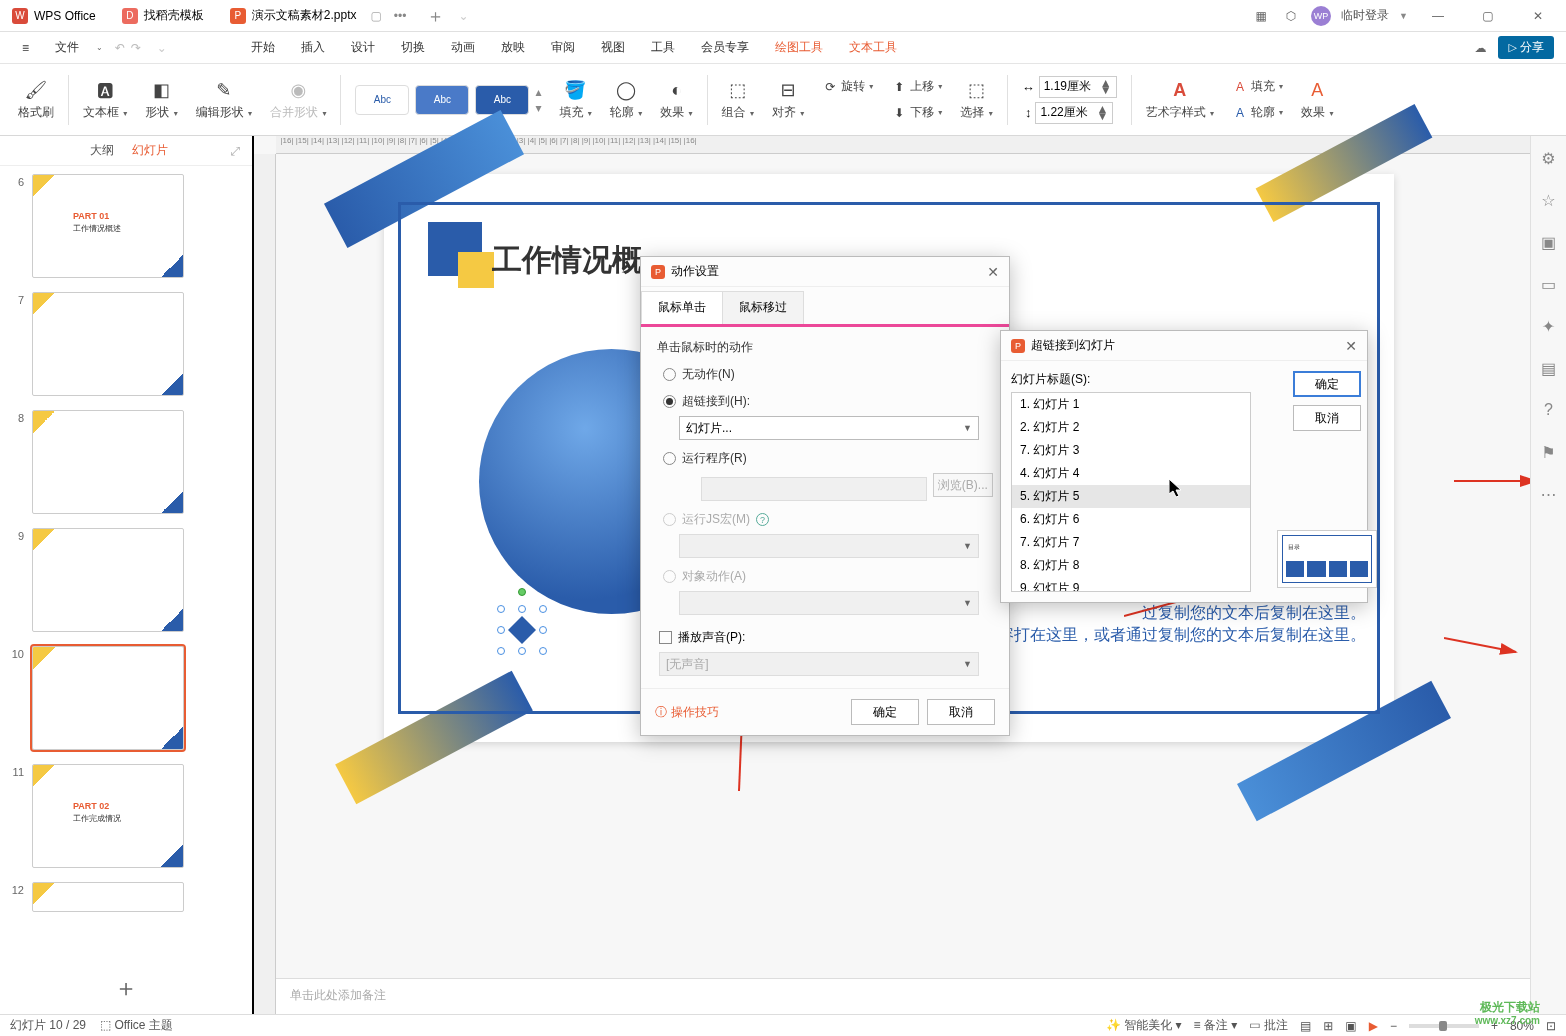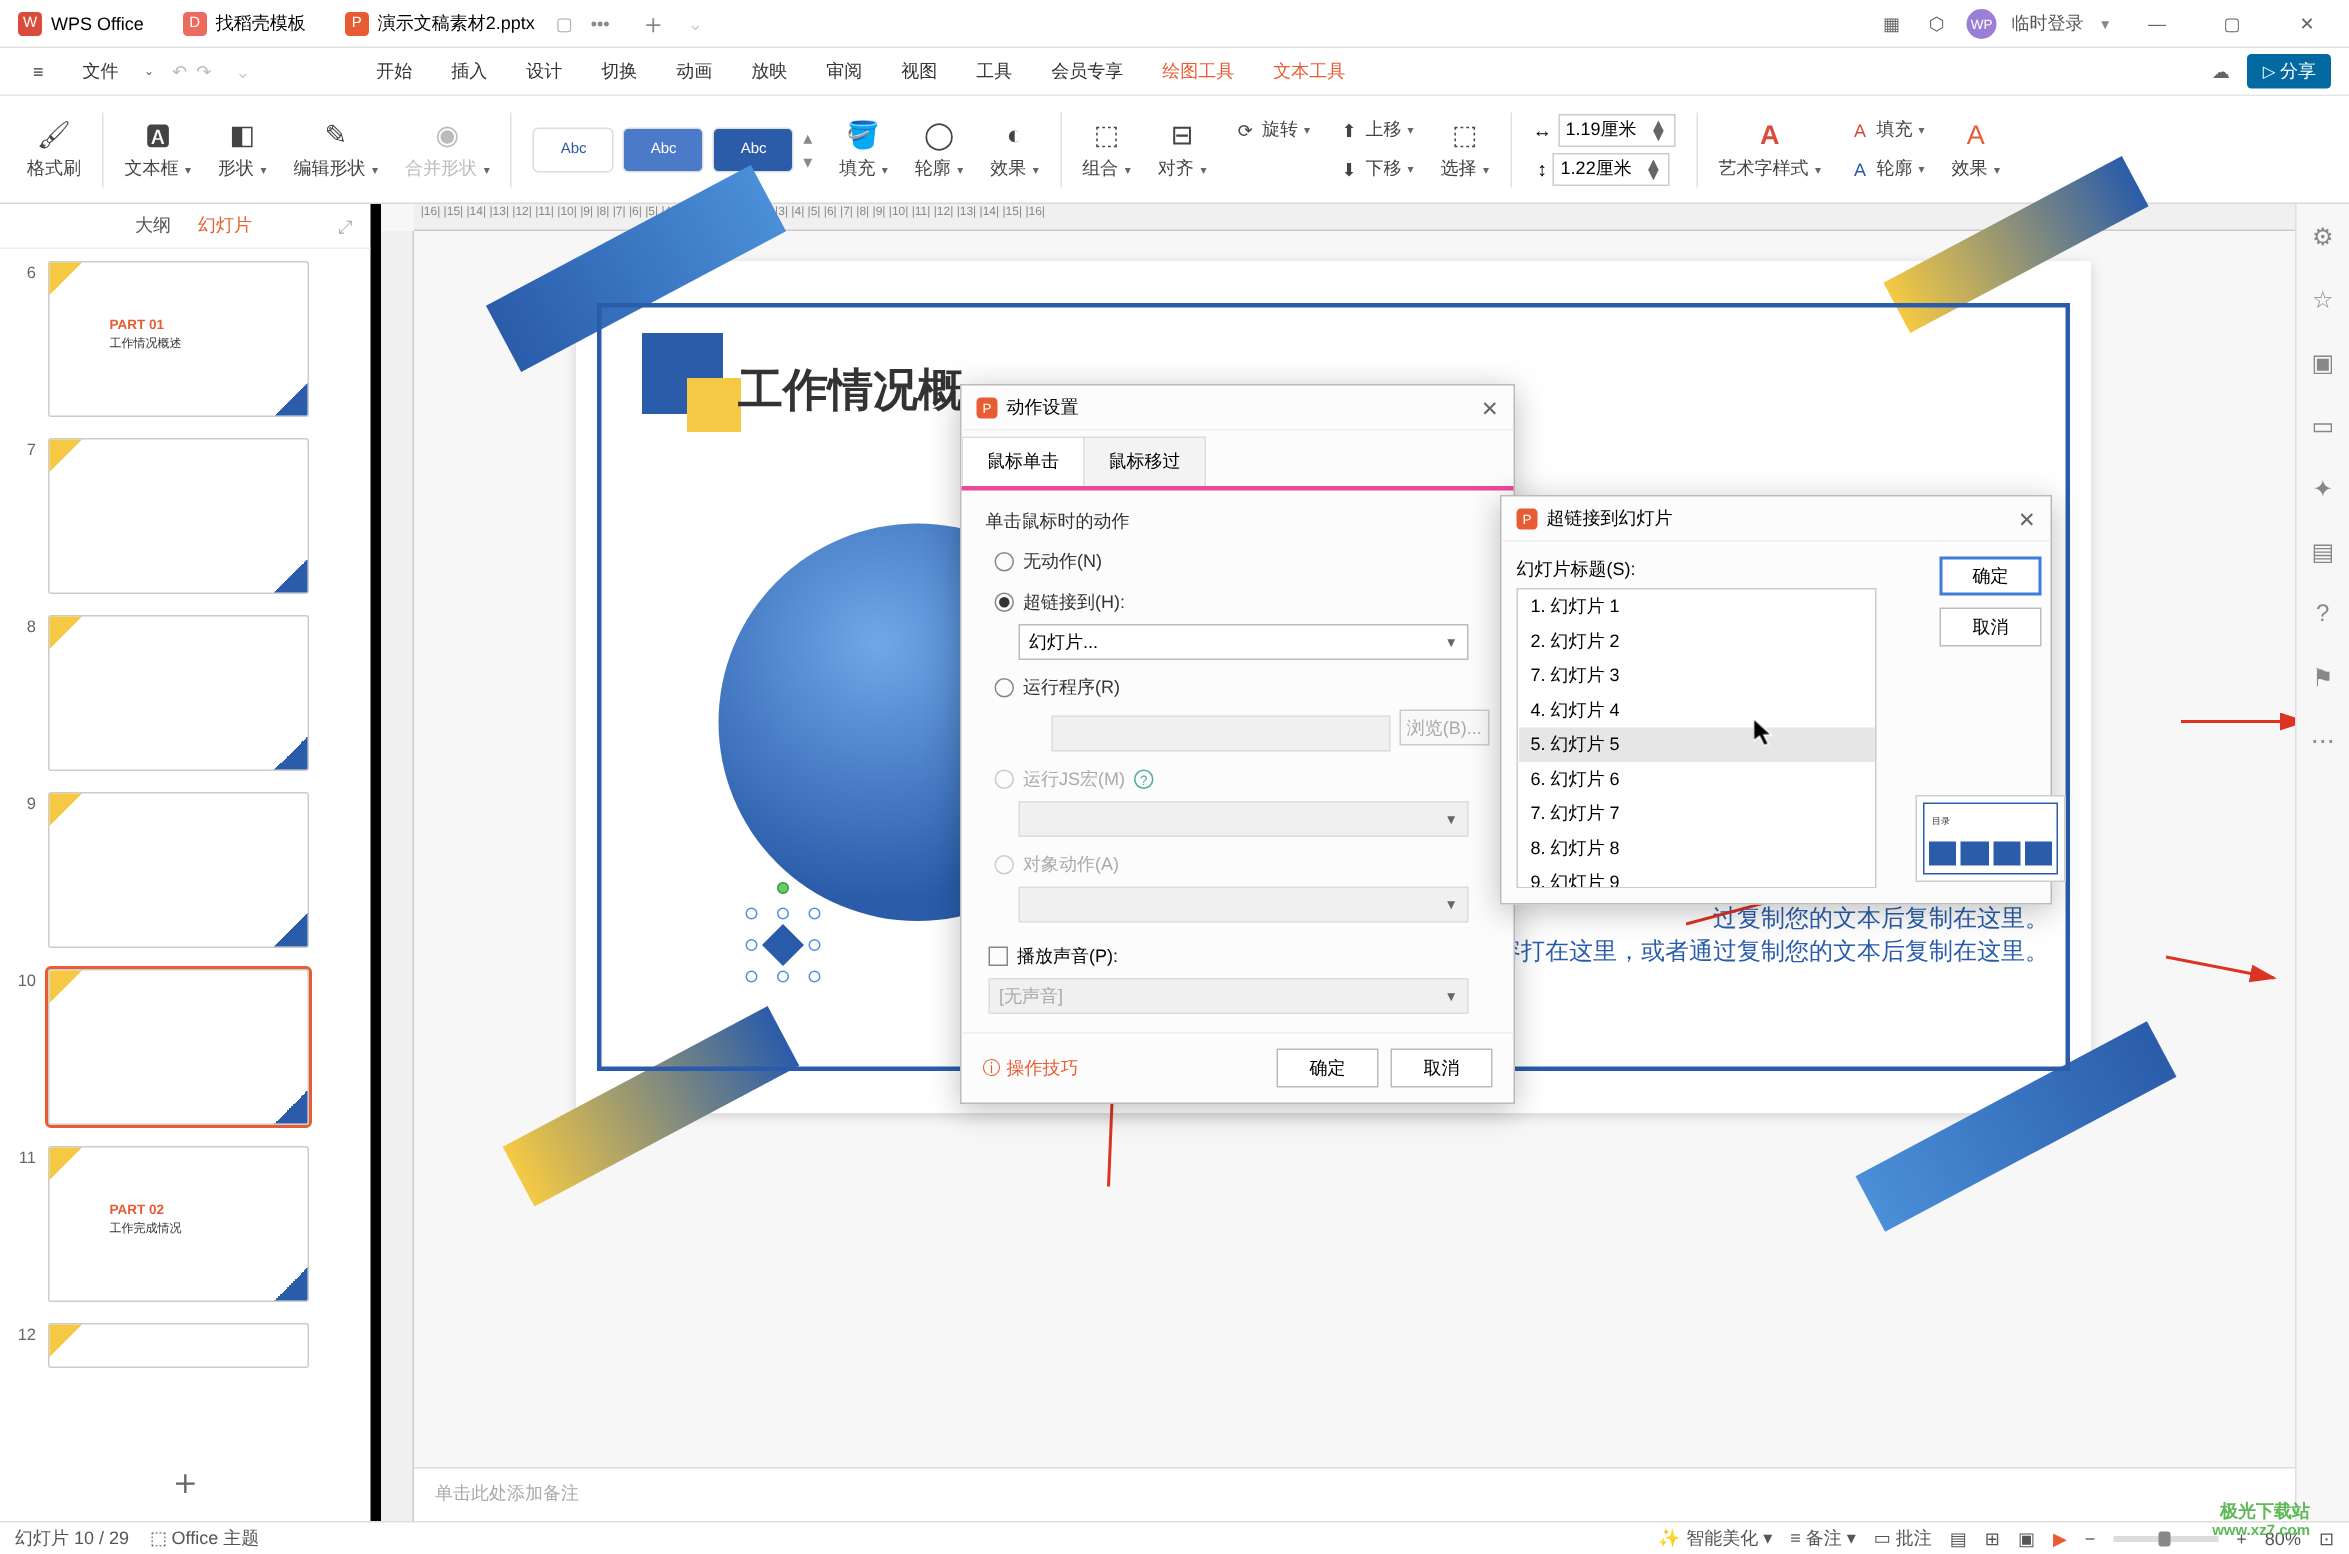--- a/index.html
+++ b/index.html
@@ -33,28 +33,28 @@
 .style-preview { width: 54px; height: 30px; border: 1px solid #ddd; border-radius: 4px; display: flex; align-items: center; justify-content: center; font-size: 10px; cursor: pointer; }
 .style-preview.p1 { background: #fff; color: #2a5caa; }
 .style-preview.p2 { background: #4a7ac8; color: #fff; }
 .style-preview.p3 { background: #2a5caa; color: #fff; }
 .tool-small-row { display: flex; align-items: center; gap: 3px; font-size: 11px; color: #444; cursor: pointer; height: 24px; }
 .tool-small-row .icon { width: 16px; text-align: center; }
 .spinner { width: 78px; height: 22px; border: 1px solid #ccc; display: flex; align-items: center; padding: 0 4px; font-size: 11px; }
 .spinner-arrows { width: 12px; display: flex; flex-direction: column; font-size: 7px; line-height: 7px; color: #666; }
 
 .workspace { position: absolute; top: 136px; left: 0; right: 36px; bottom: 22px; display: flex; background: #f7f7f7; }
-.thumb-panel { width: 254px; background: #fff; border-right: 7px solid #000000; display: flex; flex-direction: column; }
+.thumb-panel { width: 254px; background: #fff; border-right: 2px solid #000000; display: flex; flex-direction: column; }
 .thumb-tabs { height: 30px; display: flex; align-items: center; gap: 18px; padding-left: 90px; border-bottom: 1px solid #eee; font-size: 12px;}
 .thumb-tab { cursor: pointer; color: #555; }
 .thumb-tab.active { color: #e85c33; }
 .thumb-list { flex: 1; overflow: hidden; padding: 8px 6px; }
 .thumb-item { display: flex; gap: 8px; margin-bottom: 14px; }
 .thumb-num { width: 18px; text-align: right; color: #666; font-size: 11px; padding-top: 2px; }
-.thumb-img { width: 174px; height: 104px; background: #fff; border: 1px solid #ccc; position: relative; border-radius: 2px; overflow: hidden; }
+.thumb-img { width: 152px; height: 104px; background: #fff; border: 1px solid #ccc; position: relative; border-radius: 2px; overflow: hidden; }
 .thumb-img.selected { outline: 2px solid #e85c33; }
 .thumb-img .corner { position: absolute; width: 30px; height: 30px; }
 .thumb-img .tl { top: -4px; left: -4px; background: linear-gradient(135deg, #f5c943 50%, transparent 50%); }
 .thumb-img .br { bottom: -4px; right: -4px; background: linear-gradient(315deg, #2a5caa 50%, transparent 50%); }
 .thumb-add { text-align: center; font-size: 24px; color: #666; cursor: pointer; padding: 10px; }
 
 .canvas-area { flex: 1; position: relative; background: #f7f7f7; }
 .ruler-h { position: absolute; top: 0; left: 22px; right: 0; height: 18px; background: #f0f0f0; border-bottom: 1px solid #ccc; font-size: 8px; color: #888; overflow: hidden; }
 .ruler-v { position: absolute; top: 18px; left: 0; width: 22px; bottom: 0; background: #f0f0f0; border-right: 1px solid #ccc; }
 .slide { position: absolute; top: 38px; left: 130px; width: 1010px; height: 568px; background: #fff; box-shadow: 0 2px 8px rgba(0,0,0,.15); }

